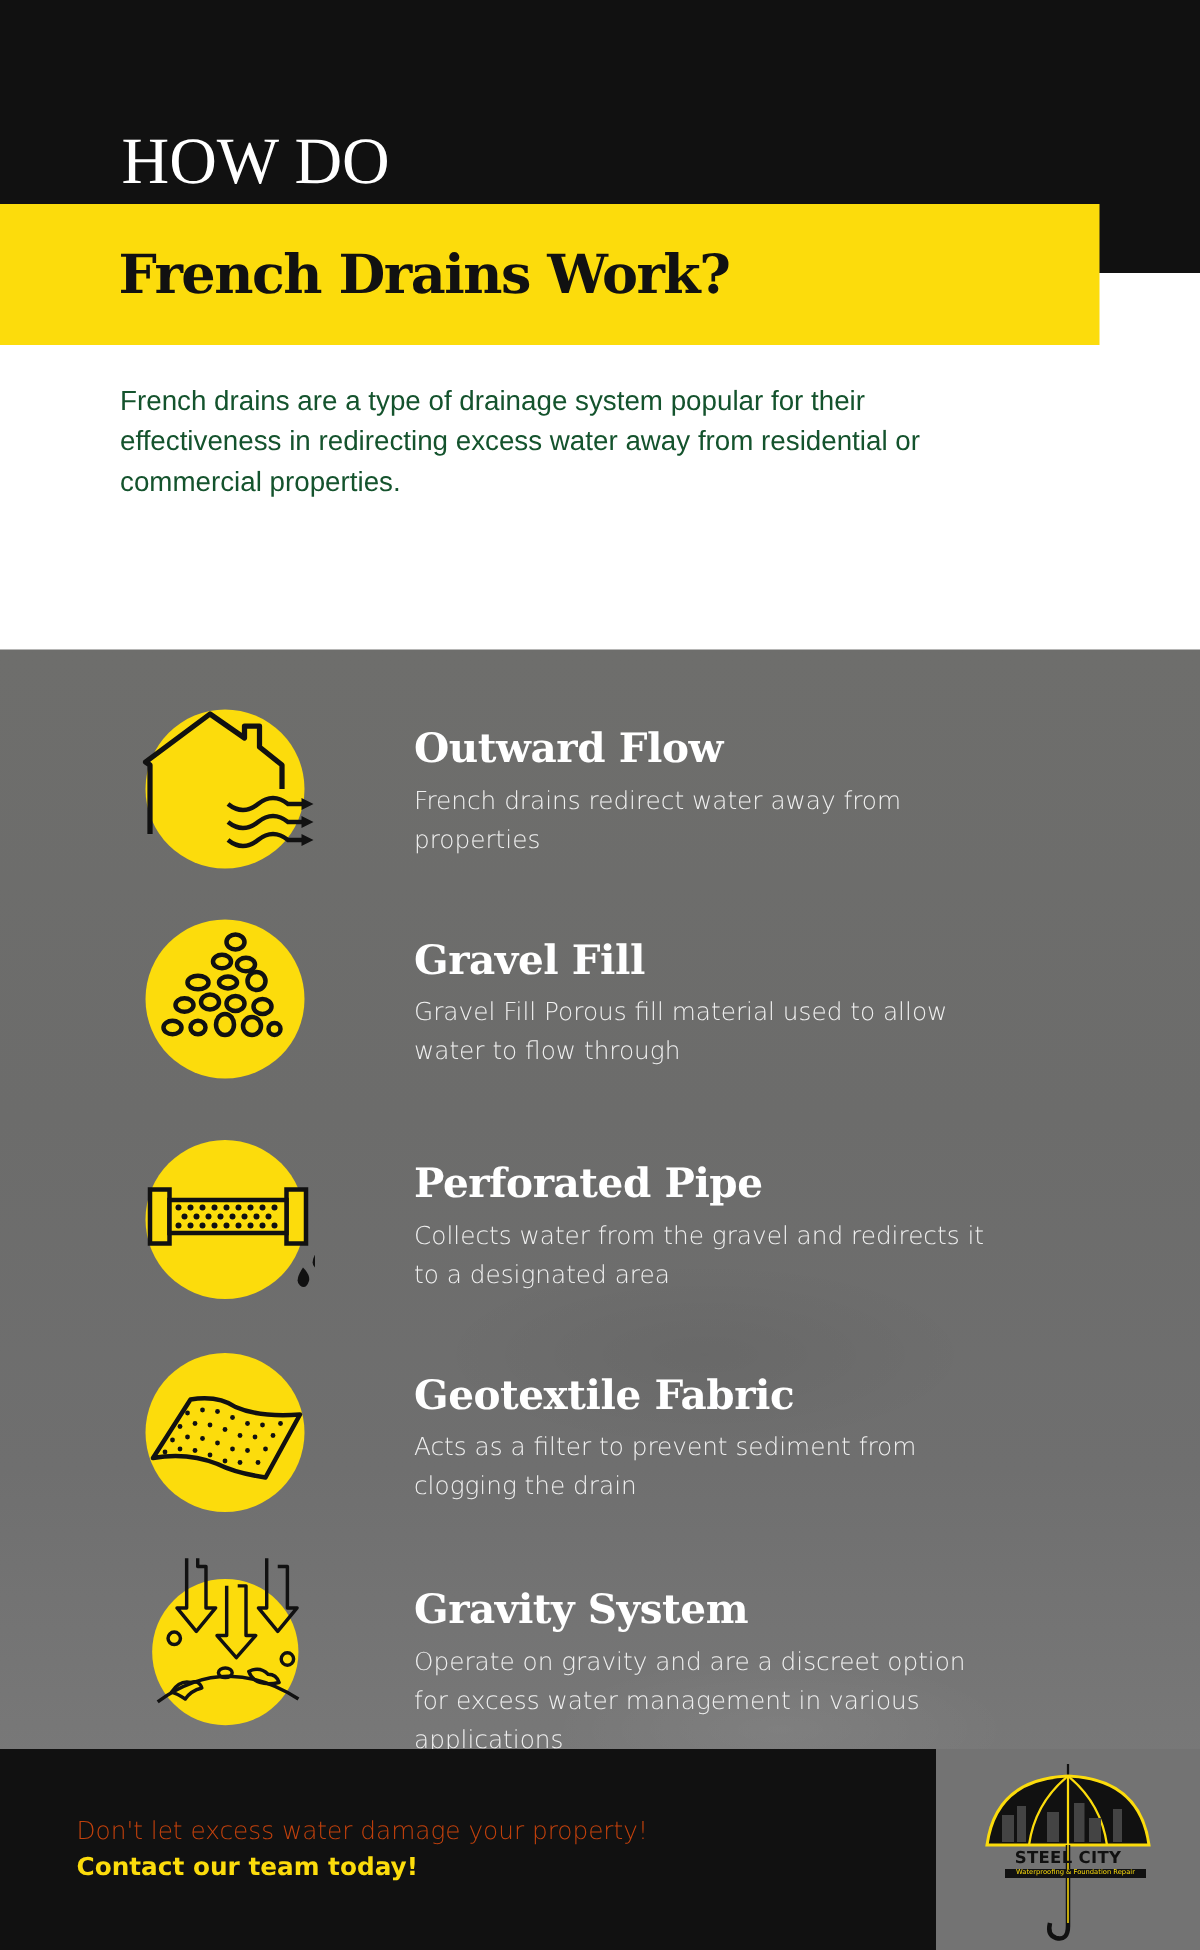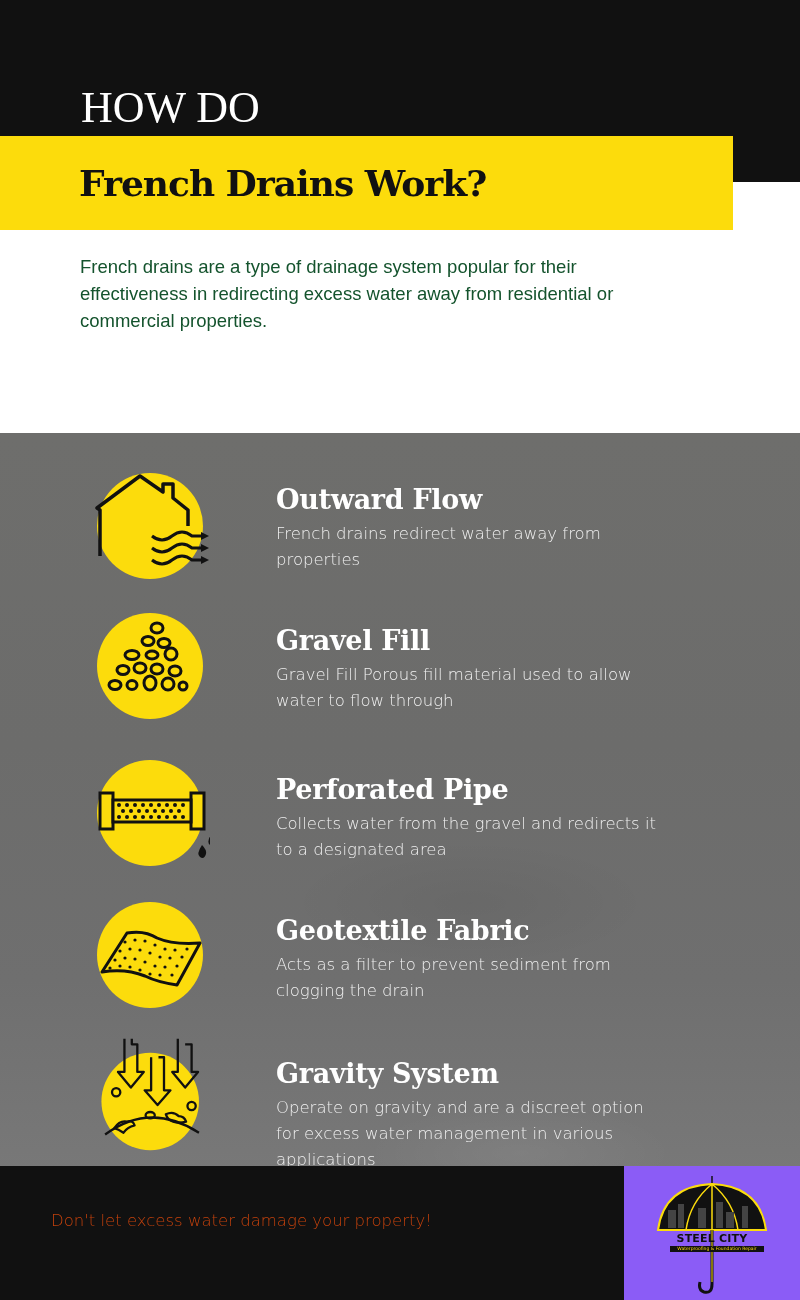--- a/index.html
+++ b/index.html
@@ -16,21 +16,21 @@
       radial-gradient(ellipse 260px 90px at 470px 470px, rgba(0,0,0,0.05), rgba(0,0,0,0) 70%),
       radial-gradient(ellipse 300px 90px at 600px 860px, rgba(255,255,255,0.06), rgba(255,255,255,0) 70%),
       linear-gradient(180deg, #6e6e6c 0%, #6c6c6b 40%, #6f6f6f 70%, #7a7a7a 100%); margin-top: 48px; }
   .feature { position:absolute; left:0; width:800px; }
   .feature .icon { position:absolute; left:95px; width:115px; height:115px; }
   .feature .title { position:absolute; left:276px; top:0; color:#ffffff; font-family:"DejaVu Serif", serif; font-weight:bold; font-size:27px; line-height:34px; letter-spacing:-0.3px; }
   .feature .desc { position:absolute; left:276px; top:38px; width:380px; color:#f0f0f0; font-family:"DejaVu Sans", sans-serif; font-size:16.5px; line-height:26px; font-weight:300; }
   .footer { position:absolute; left:0; top:1166px; width:800px; height:134px; background:#111111; }
   .footer-line1 { position:absolute; left:51px; top:42px; color:#c2410c; font-family:"DejaVu Sans", sans-serif; font-size:16.5px; line-height:26px; font-weight:300; }
   .footer-line2 { position:absolute; left:51px; top:66px; color:#fcdc0c; font-family:"DejaVu Sans", sans-serif; font-size:16.5px; font-weight:bold; line-height:26px; }
-  .logo-box { position:absolute; left:624px; top:0; width:176px; height:134px; background:#8b5cf6; }
+  .logo-box { position:absolute; left:624px; top:0; width:176px; height:134px; background:#737373; }
   .logo-text { position:absolute; left:0; top:66px; width:176px; text-align:center; font-family:"DejaVu Sans", sans-serif; font-weight:bold; font-size:11px; color:#111; letter-spacing:0.2px; }
   .logo-sub { position:absolute; left:46px; top:80px; width:94px; text-align:center; font-family:"DejaVu Sans", sans-serif; font-size:4.5px; color:#fcdc0c; background:#111; line-height:6px; white-space:nowrap; overflow:hidden; }
 </style>
 </head>
 <body>
 
 <div class="header-black"></div>
 <div class="how-do">HOW DO</div>
 <div class="yellow-band"></div>
 <div class="main-title">French Drains Work?</div>
@@ -175,20 +175,21 @@
       </g>
     </svg>
     <div class="title">Gravity System</div>
     <div class="desc">Operate on gravity and are a discreet option for excess water management in various applications</div>
   </div>
 
 </div>
 
 <div class="footer">
   <div class="footer-line1">Don't let excess water damage your property!</div>
+  <div class="footer-line2">Contact our team today!</div>
   <div class="logo-box">
     <svg style="position:absolute;left:30px;top:6px;" width="116" height="124" viewBox="0 0 116 124">
       <path d="M58 4 V12" stroke="#111" stroke-width="1.5"></path>
       <path d="M4 58 Q10 14 58 12 Q106 14 112 58 Z" fill="#111" stroke="#fcdc0c" stroke-width="2"></path>
       <path d="M58 12 Q36 30 32 58 M58 12 Q80 30 84 58 M58 12 V58" fill="none" stroke="#fcdc0c" stroke-width="1.5"></path>
       <g fill="#444">
         <rect x="14" y="38" width="8" height="18"></rect>
           <rect x="24" y="32" width="6" height="24"></rect>
           <rect x="44" y="36" width="8" height="20"></rect>
           <rect x="62" y="30" width="7" height="26"></rect>

